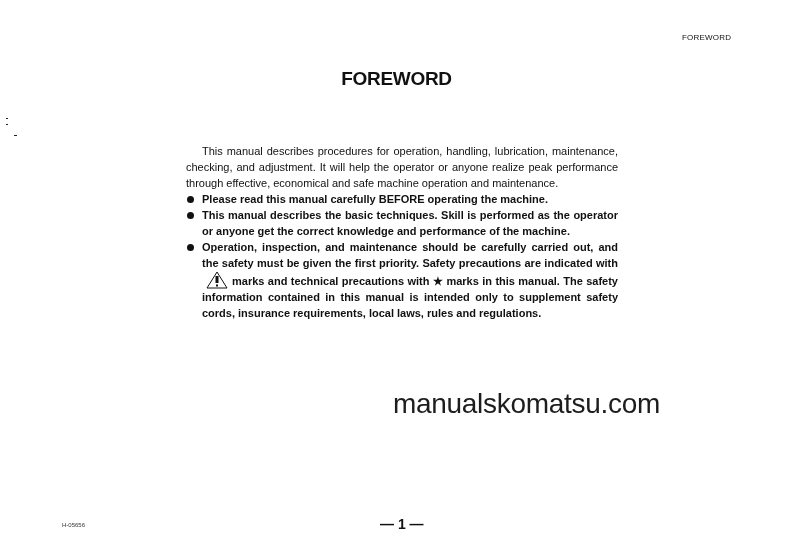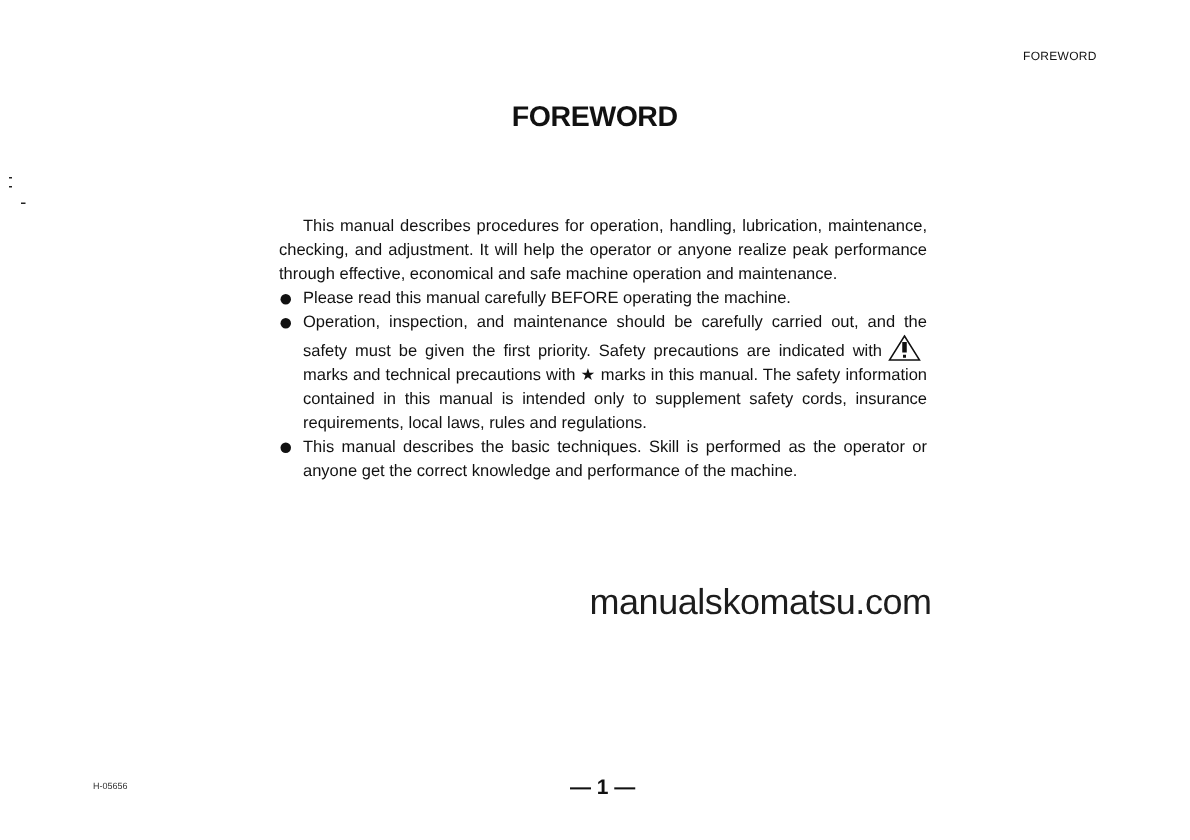--- a/index.html
+++ b/index.html
@@ -5,25 +5,25 @@
   html, body { margin: 0; padding: 0; background: #ffffff; }
   body { width: 793px; height: 560px; position: relative; overflow: hidden;
          font-family: "Liberation Sans", sans-serif; color: #111; }
   .header-right { position: absolute; top: 33px; left: 682px; font-size: 8px; letter-spacing: 0.2px; }
   .title { position: absolute; top: 68px; left: 0; width: 793px; text-align: center;
            font-size: 19px; font-weight: bold; letter-spacing: -0.3px; }
   .body-text { position: absolute; top: 123px; left: 186px; width: 432px;
                font-size: 11px; line-height: 16px; text-align: justify; margin-top: 20px; }
   .intro { text-indent: 16px; margin: 0; }
   ul.bullets { list-style: none; margin: 0; padding: 0; }
-  ul.bullets li { position: relative; padding-left: 16px; margin: 0; }
+  ul.bullets li { position: relative; padding-left: 16px; margin: 0; font-weight: bold; }
   ul.bullets li .dot { position: absolute; left: 1px; top: 5px; width: 7px; height: 7px;
                        background: #111; border-radius: 50%; }
   .warn-icon { display: inline-block; vertical-align: -4px; width: 22px; height: 18px; margin: 0 4px; }
-  .watermark { position: absolute; top: 388px; left: 393px; font-size: 24px; color: #111;
+  .watermark { position: absolute; top: 388px; left: 393px; font-size: 28px; color: #111;
                letter-spacing: -0.3px; opacity: 0.95; }
   .doc-code { position: absolute; top: 522px; left: 62px; font-size: 6px; color: #333; }
   .page-num { position: absolute; top: 516px; left: 380px; font-size: 14px; font-weight: bold; }
   .margin-mark1 { position: absolute; left: 6px; top: 118px; width: 2px; height: 5px; border-top: 1px solid #222; border-bottom: 1px solid #222; }
   .margin-mark2 { position: absolute; left: 14px; top: 135px; width: 3px; height: 1px; background: #222; }
 </style>
 </head>
 <body>
 
 <div class="margin-mark1"></div>
@@ -35,29 +35,29 @@
 
 <div class="body-text">
   <p class="intro">This manual describes procedures for operation, handling, lubrication, maintenance, checking, and adjustment. It will help the operator or anyone realize peak performance through effective, economical and safe machine operation and maintenance.</p>
   <ul class="bullets">
     <li>
       <span class="dot"></span>
       <span>Please read this manual carefully BEFORE operating the machine.</span>
     </li>
     <li>
       <span class="dot"></span>
+      <span>This manual describes the basic techniques. Skill is performed as the operator or anyone get the correct knowledge and performance of the machine.</span>
+    </li>
+    <li>
+      <span class="dot"></span>
       <span>Operation, inspection, and maintenance should be carefully carried out, and the safety must be given the first priority. Safety precautions are indicated with</span><span class="warn-icon"><svg width="22" height="18" viewBox="0 0 22 18">
             <polygon points="11,1 21,17 1,17" fill="none" stroke="#111" stroke-width="1"></polygon>
             <rect x="9.5" y="5" width="3" height="7" fill="#111"></rect>
             <rect x="10" y="13.5" width="2" height="2" fill="#111"></rect>
           </svg></span><span>marks and technical precautions with ★ marks in this manual. The safety information contained in this manual is intended only to supplement safety cords, insurance requirements, local laws, rules and regulations.</span>
-    </li>
-    <li>
-      <span class="dot"></span>
-      <span>This manual describes the basic techniques. Skill is performed as the operator or anyone get the correct knowledge and performance of the machine.</span>
     </li>
   </ul>
 </div>
 
 <div class="watermark">manualskomatsu.com</div>
 
 <div class="doc-code">H-05656</div>
 <div class="page-num">— 1 —</div>
 
 </body></html>

